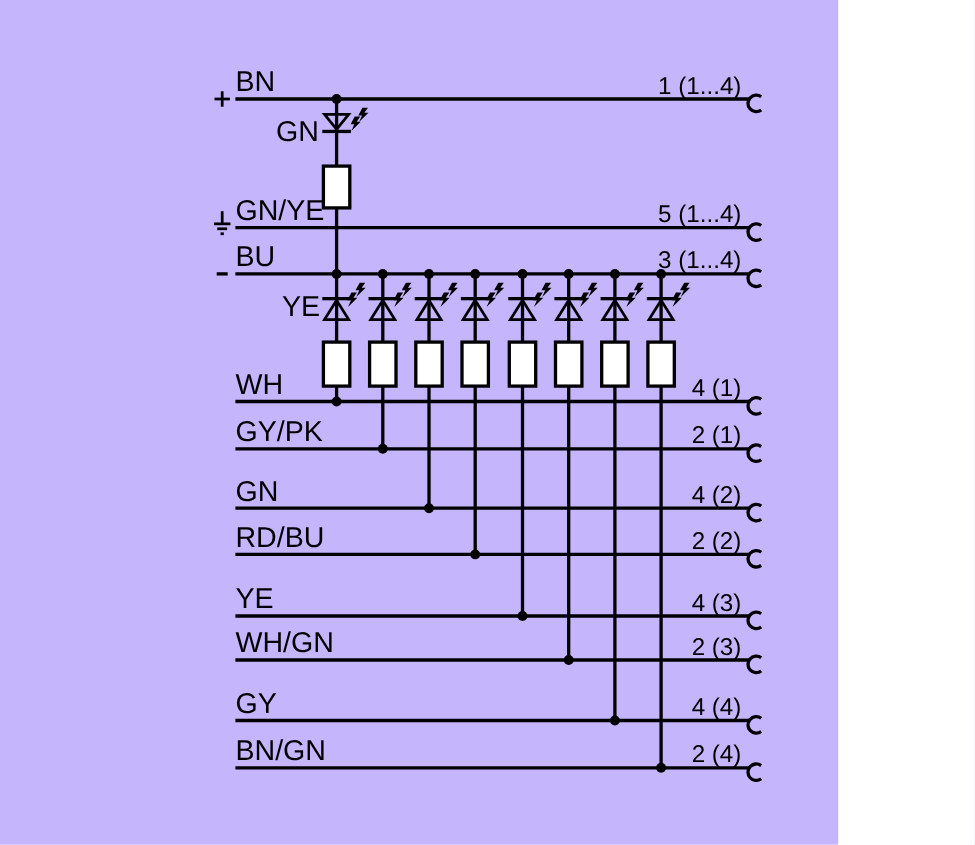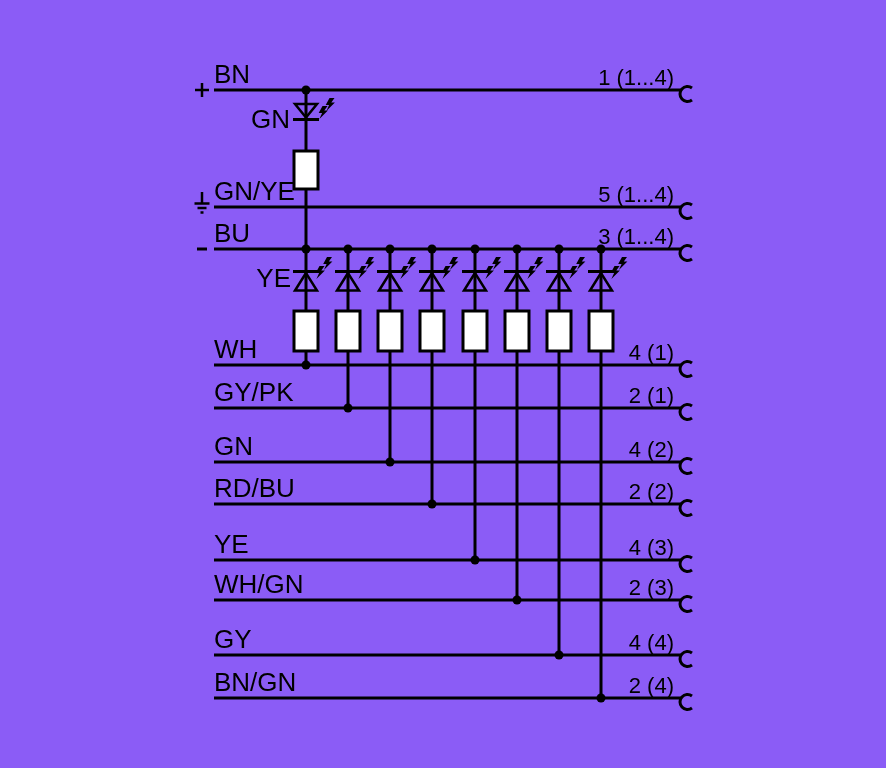--- a/index.html
+++ b/index.html
@@ -1,16 +1,16 @@
 <!DOCTYPE html>
 <html><head>
 <meta charset="utf-8">
 <style>
   html,body{margin:0;padding:0;background:#ffffff;}
-  .stage{width:886px;height:768px;position:relative;background:#8b5cf6;}
+  .stage{width:762px;height:768px;position:relative;background:#c4b5fd;}
   svg{display:block;}
   text{font-family:"Liberation Sans","DejaVu Sans",sans-serif;fill:#000000;}
   .lbl{font-size:26px;}
   .pin{font-size:22px;}
   .wire{stroke:#000;stroke-width:3;}
   .branch{stroke:#000;stroke-width:3;}
   .sym{stroke:#000;stroke-width:2.5;fill:none;}
   .bar{stroke:#000;stroke-width:3;}
   .res{fill:#ffffff;stroke:#000;stroke-width:3;}
   .dot{fill:#000;}

